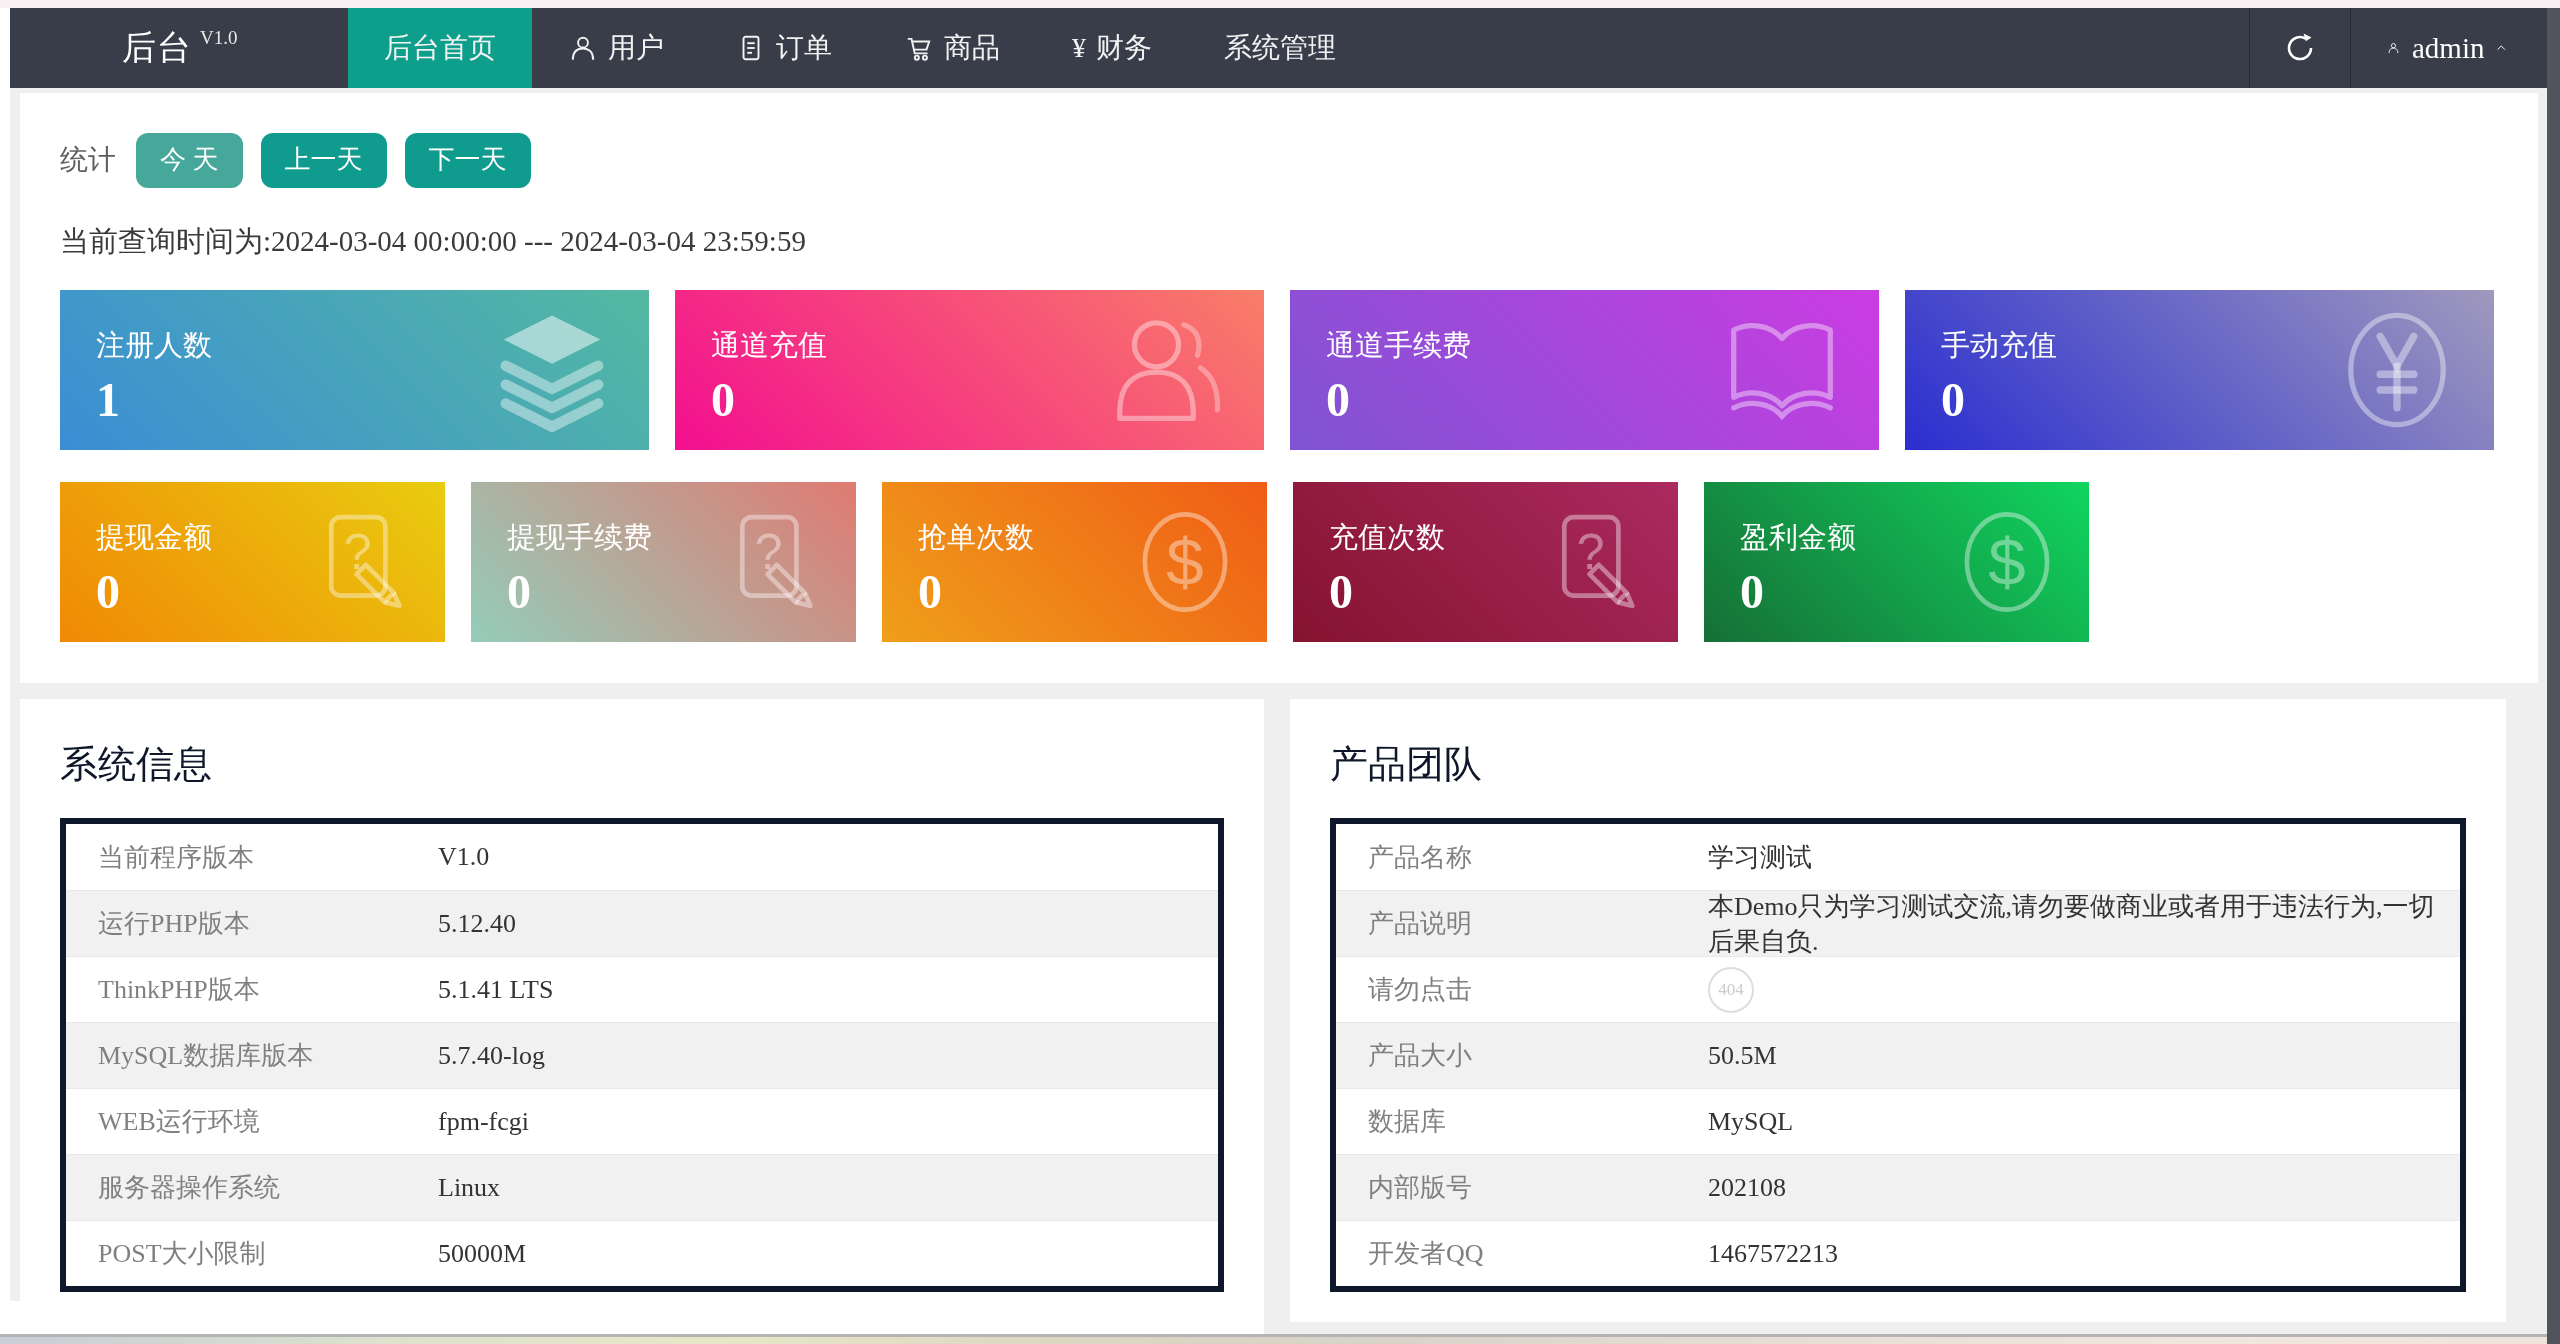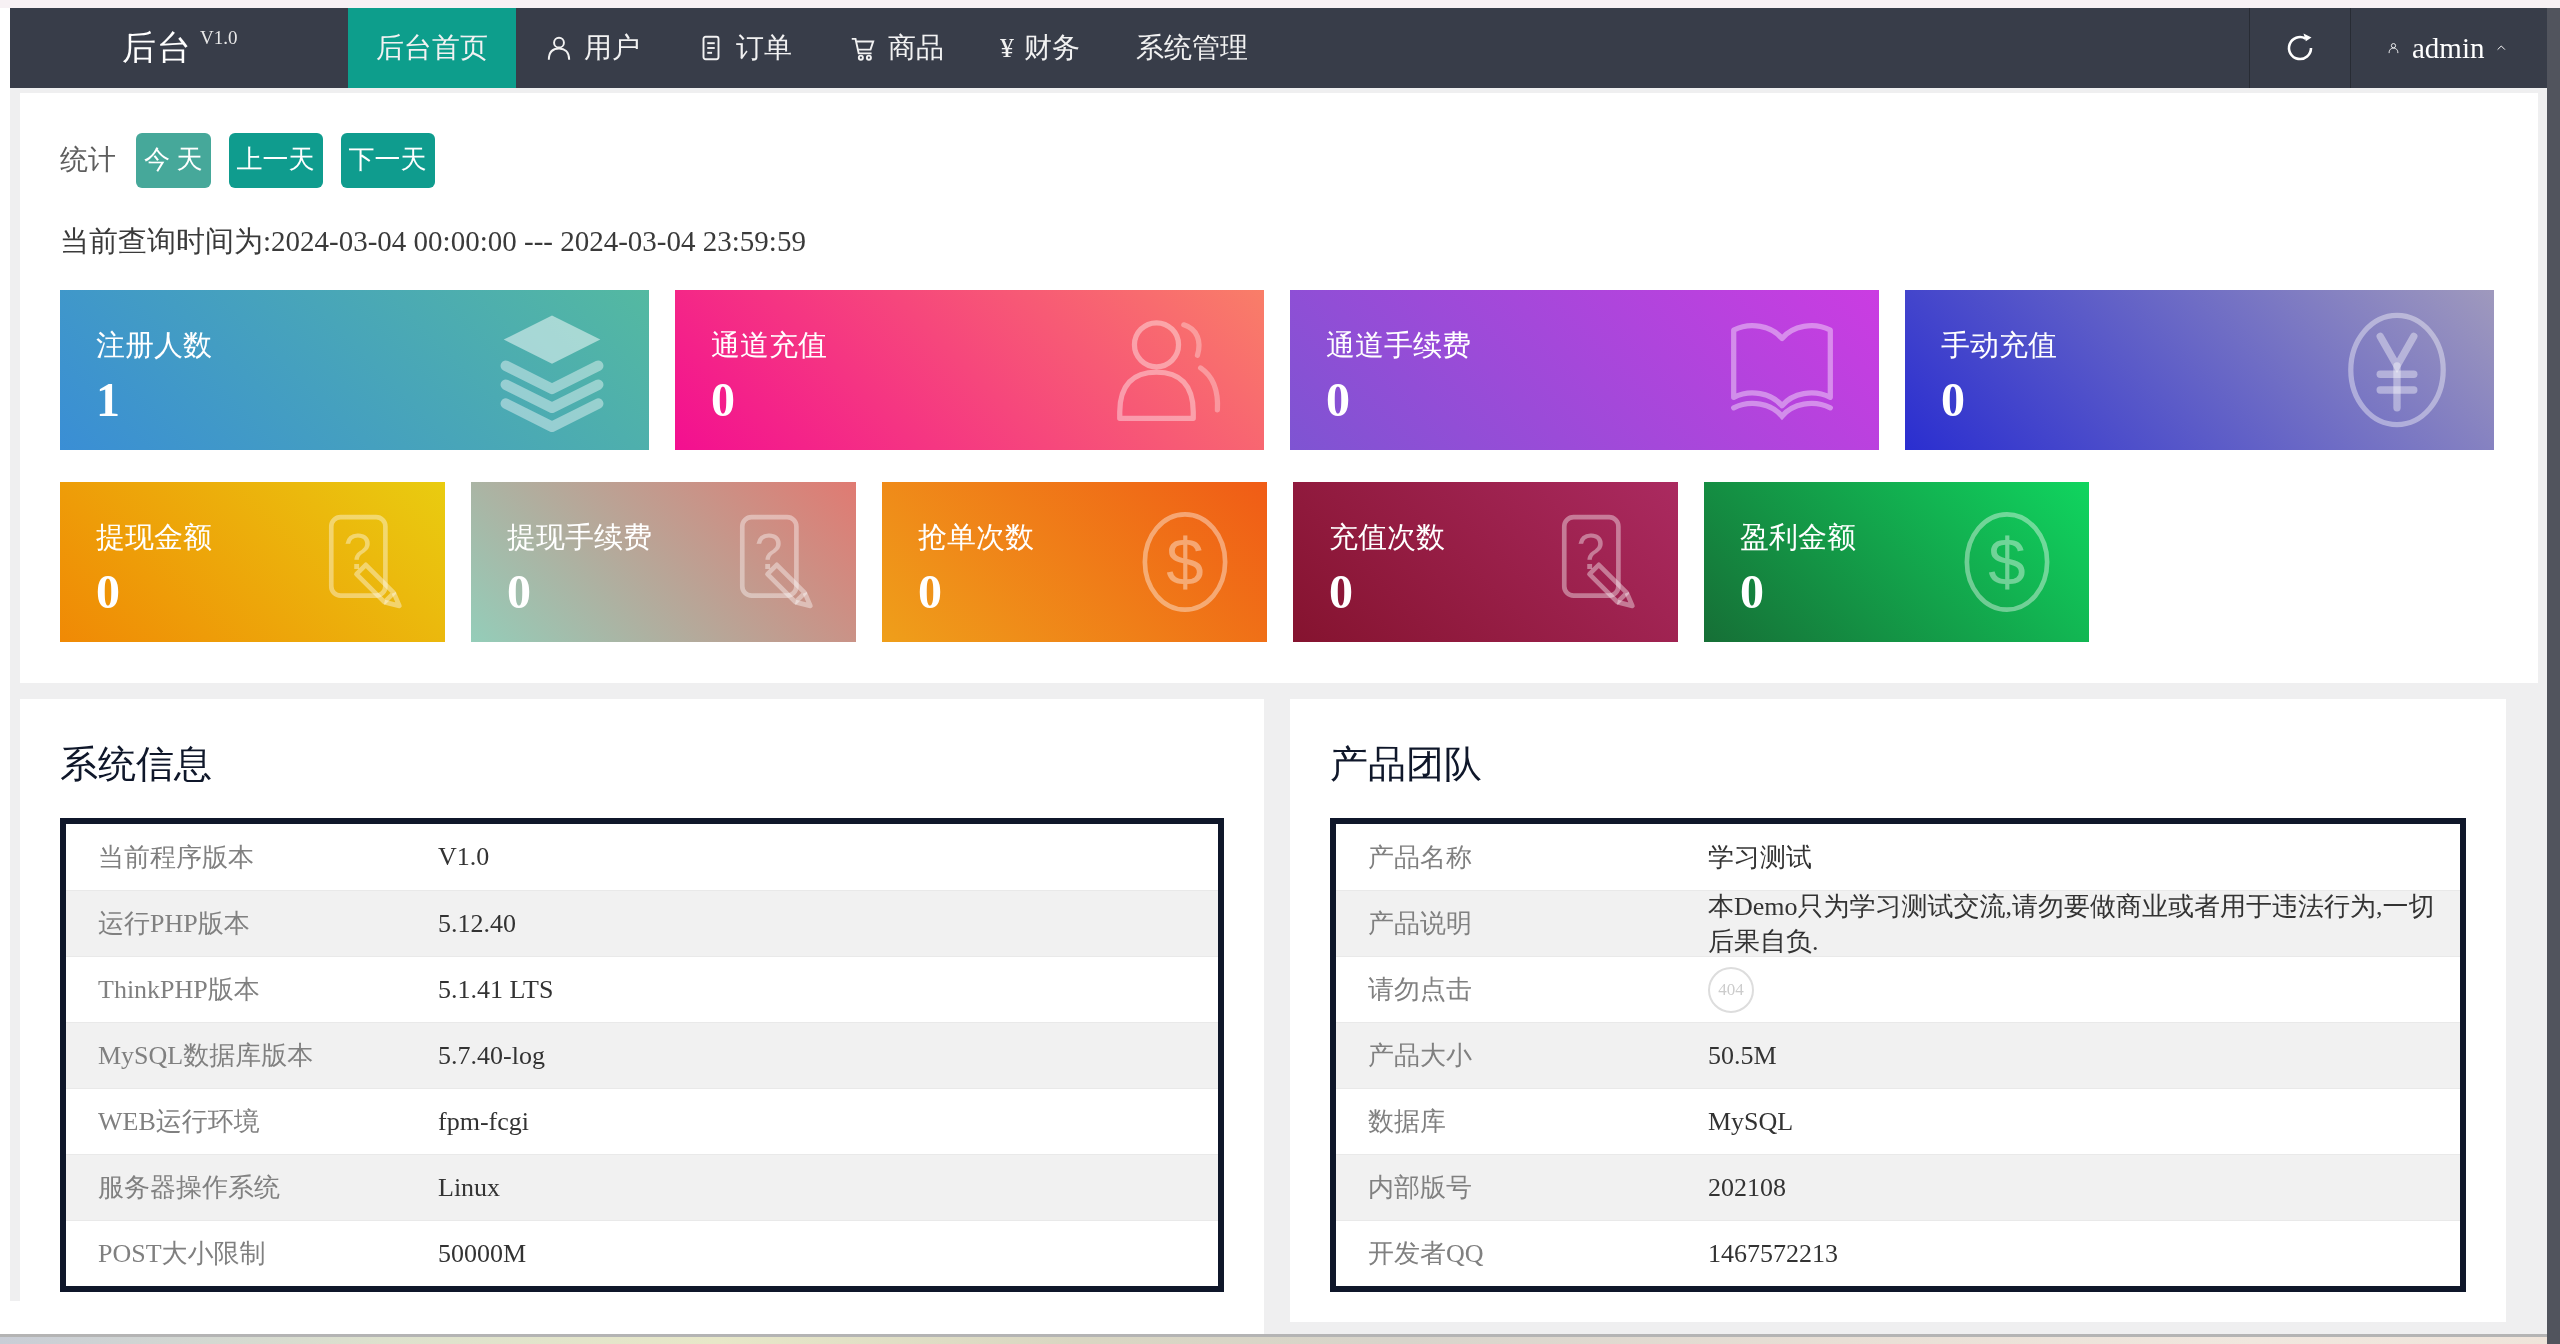--- a/index.html
+++ b/index.html
@@ -12,39 +12,39 @@
   .left-strip{position:absolute;left:0;top:8px;width:10px;height:1336px;background:#ffffff;z-index:5;}
   .scrollbar{position:absolute;right:0;top:8px;width:13px;height:1336px;background:#51545d;z-index:85;}
 
   
   .navbar{position:absolute;left:10px;top:8px;width:2537px;height:80px;background:#383d49;
     display:flex;align-items:stretch;color:#fff;z-index:10;}
   .logo-wrap{display:flex;align-items:center;padding-left:112px;width:338px;}
   .logo{font-size:34px;color:#fff;letter-spacing:1px;}
   .logo-ver{font-size:19px;color:#e8e8e8;margin-left:8px;position:relative;top:-10px;}
   .nav-menu{display:flex;align-items:stretch;}
-  .nav-item{display:flex;align-items:center;gap:10px;padding:0 28px;font-size:28px;color:#f2f2f2;cursor:pointer;}
+  .nav-item{display:flex;align-items:center;gap:10px;padding:0 36px;font-size:28px;color:#f2f2f2;cursor:pointer;}
   .nav-item.active{background:#0d9e8c;}
   .nav-item svg{width:30px;height:30px;stroke:#f2f2f2;fill:none;stroke-width:1.8;}
   .yen-sym{font-size:28px;}
   .nav-right{margin-left:auto;display:flex;align-items:stretch;}
   .nav-divider{width:1px;background:rgba(0,0,0,0.28);}
   .nav-refresh{display:flex;align-items:center;justify-content:center;width:100px;cursor:pointer;}
   .nav-refresh svg{width:36px;height:36px;stroke:#fff;fill:none;stroke-width:2.6;}
   .nav-admin{display:flex;align-items:center;gap:12px;padding:0 40px 0 36px;cursor:pointer;width:196px;}
   .nav-admin svg.person{width:32px;height:32px;stroke:#fff;fill:none;stroke-width:1.9;}
   .nav-admin .uname{font-size:29px;}
   .nav-admin svg.chev{width:26px;height:26px;stroke:#fff;fill:none;stroke-width:2.4;}
 
   
   .stats-panel{position:absolute;left:20px;top:93px;width:2518px;height:590px;background:#fff;
     padding:40px 44px 0 40px;z-index:6;}
   .stats-header{display:flex;align-items:center;gap:18px;}
   .stats-title{font-size:28px;color:#5e5e5e;margin-right:2px;}
-  .tbtn{border:none;color:#fff;font-size:26px;padding:13px 8px;border-radius:6px;cursor:pointer;
+  .tbtn{border:none;color:#fff;font-size:26px;padding:13px 24px;border-radius:12px;cursor:pointer;
     font-family:inherit;line-height:1.1;}
   .tbtn.light{background:#46a89a;}
   .tbtn.dark{background:#0f9c8e;}
   .query-line{margin-top:34px;font-size:29px;color:#3a3a3a;}
   .cards-row{display:flex;gap:26px;margin-top:28px;}
   .cards-row.second{margin-top:32px;gap:26px;}
   .card{position:relative;height:160px;color:#fff;overflow:hidden;}
   .cards-row.first .card{flex:1;}
   .cards-row.second .card{width:385px;flex:0 0 385px;}
   .card-label{padding:36px 0 0 36px;font-size:29px;}

